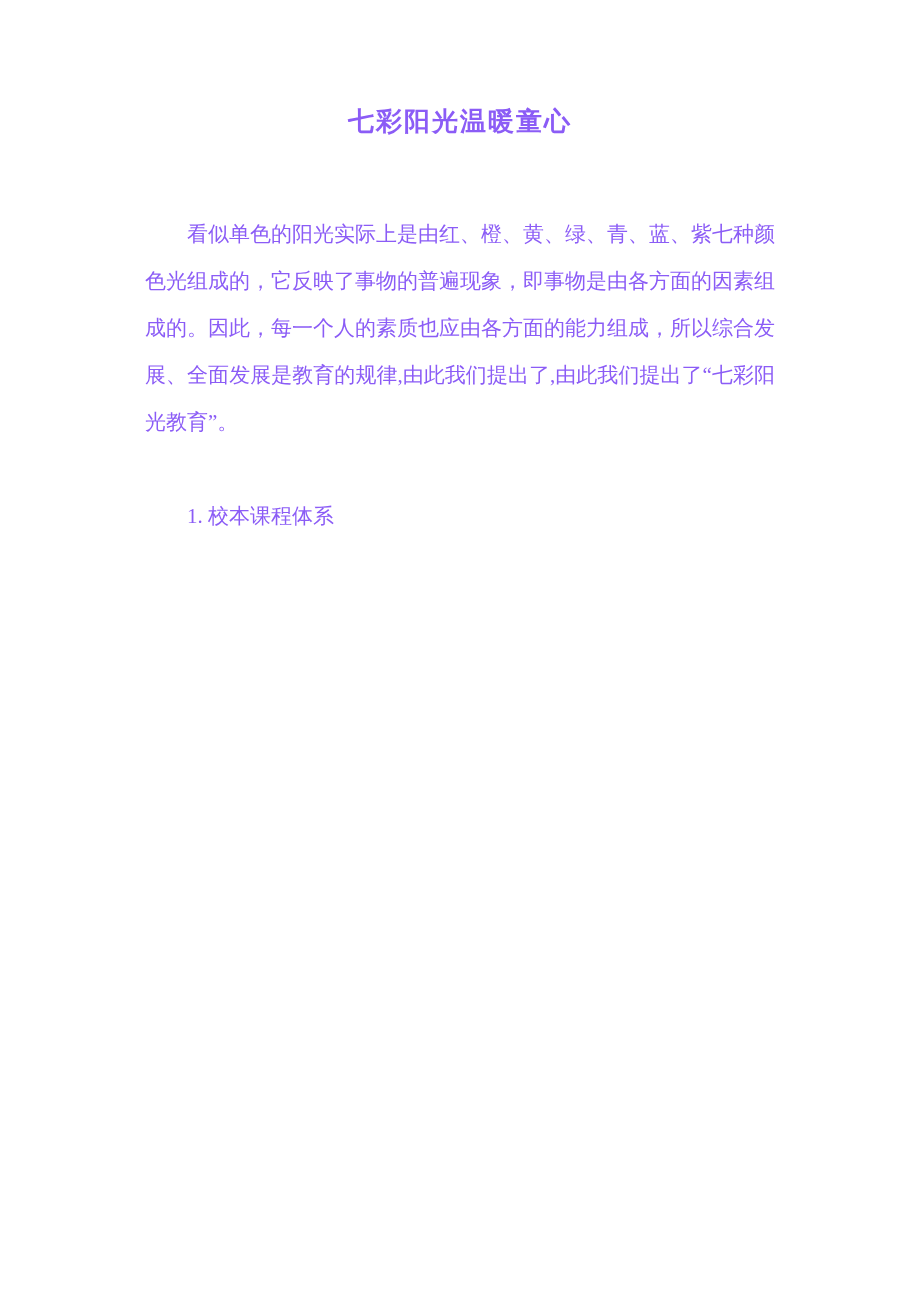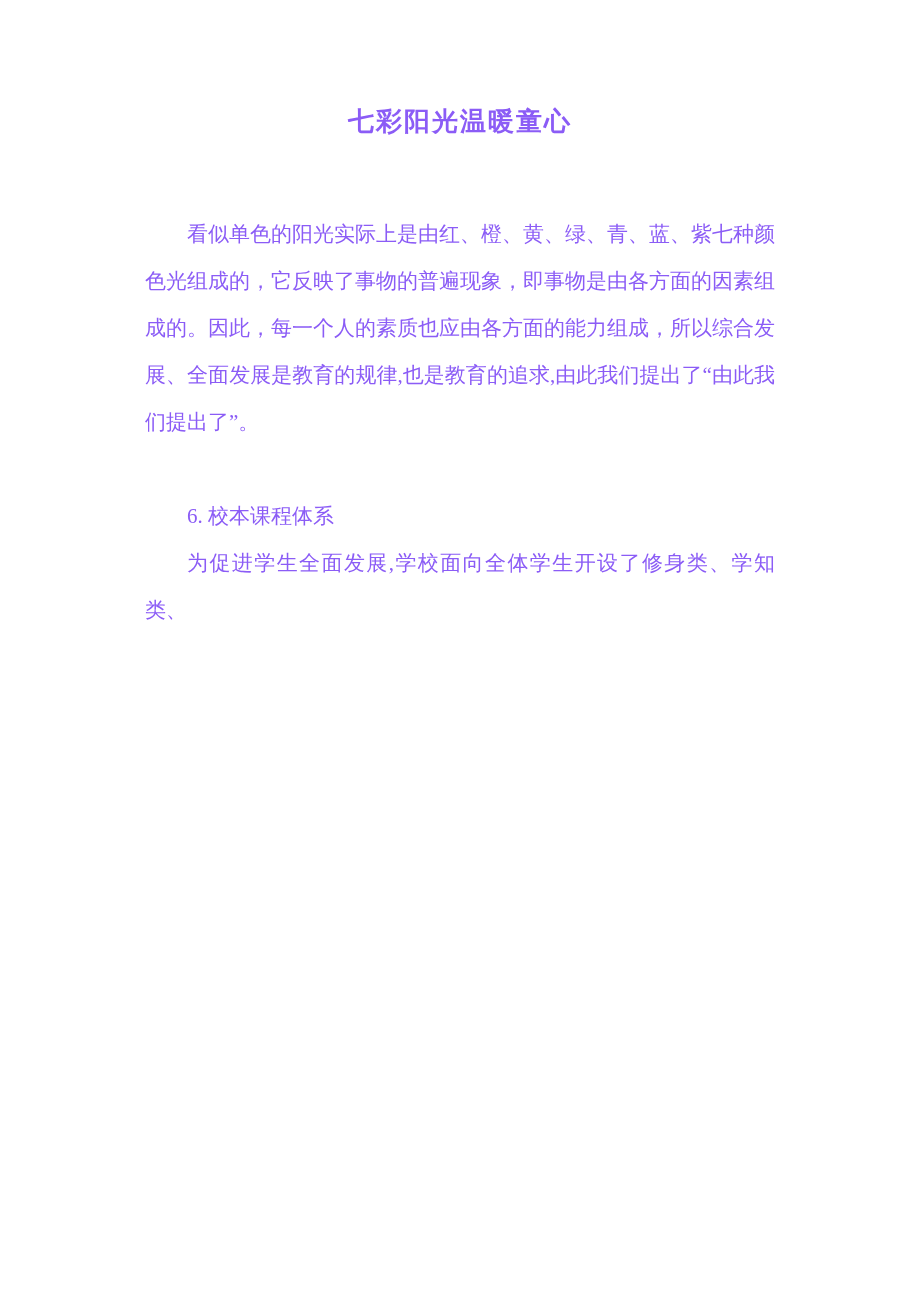--- a/index.html
+++ b/index.html
@@ -44,21 +44,20 @@
     margin: 0;
     text-align: left;
   }
 </style>
 </head>
 <body>
 
 <div class="page">
   <h1 class="doc-title">七彩阳光温暖童心</h1>
 
-  <p class="para gap-after">看似单色的阳光实际上是由红、橙、黄、绿、青、蓝、紫七种颜色光组成的，它反映了事物的普遍现象，即事物是由各方面的因素组成的。因此，每一个人的素质也应由各方面的能力组成，所以综合发展、全面发展是教育的规律,也是教育的追求,由此我们提出了“由此我们提出了”。</p>
+  <p class="para gap-after">看似单色的阳光实际上是由红、橙、黄、绿、青、蓝、紫七种颜色光组成的，它反映了事物的普遍现象，即事物是由各方面的因素组成的。因此，每一个人的素质也应由各方面的能力组成，所以综合发展、全面发展是教育的规律,由此我们提出了,由此我们提出了“七彩阳光教育”。</p>
 
 
-  <p class="heading">6. 校本课程体系</p>
+  <p class="heading">1. 校本课程体系</p>
 
 
 
-  <p class="para">为促进学生全面发展,学校面向全体学生开设了修身类、学知类、</p>
 </div>
 
 </body></html>

